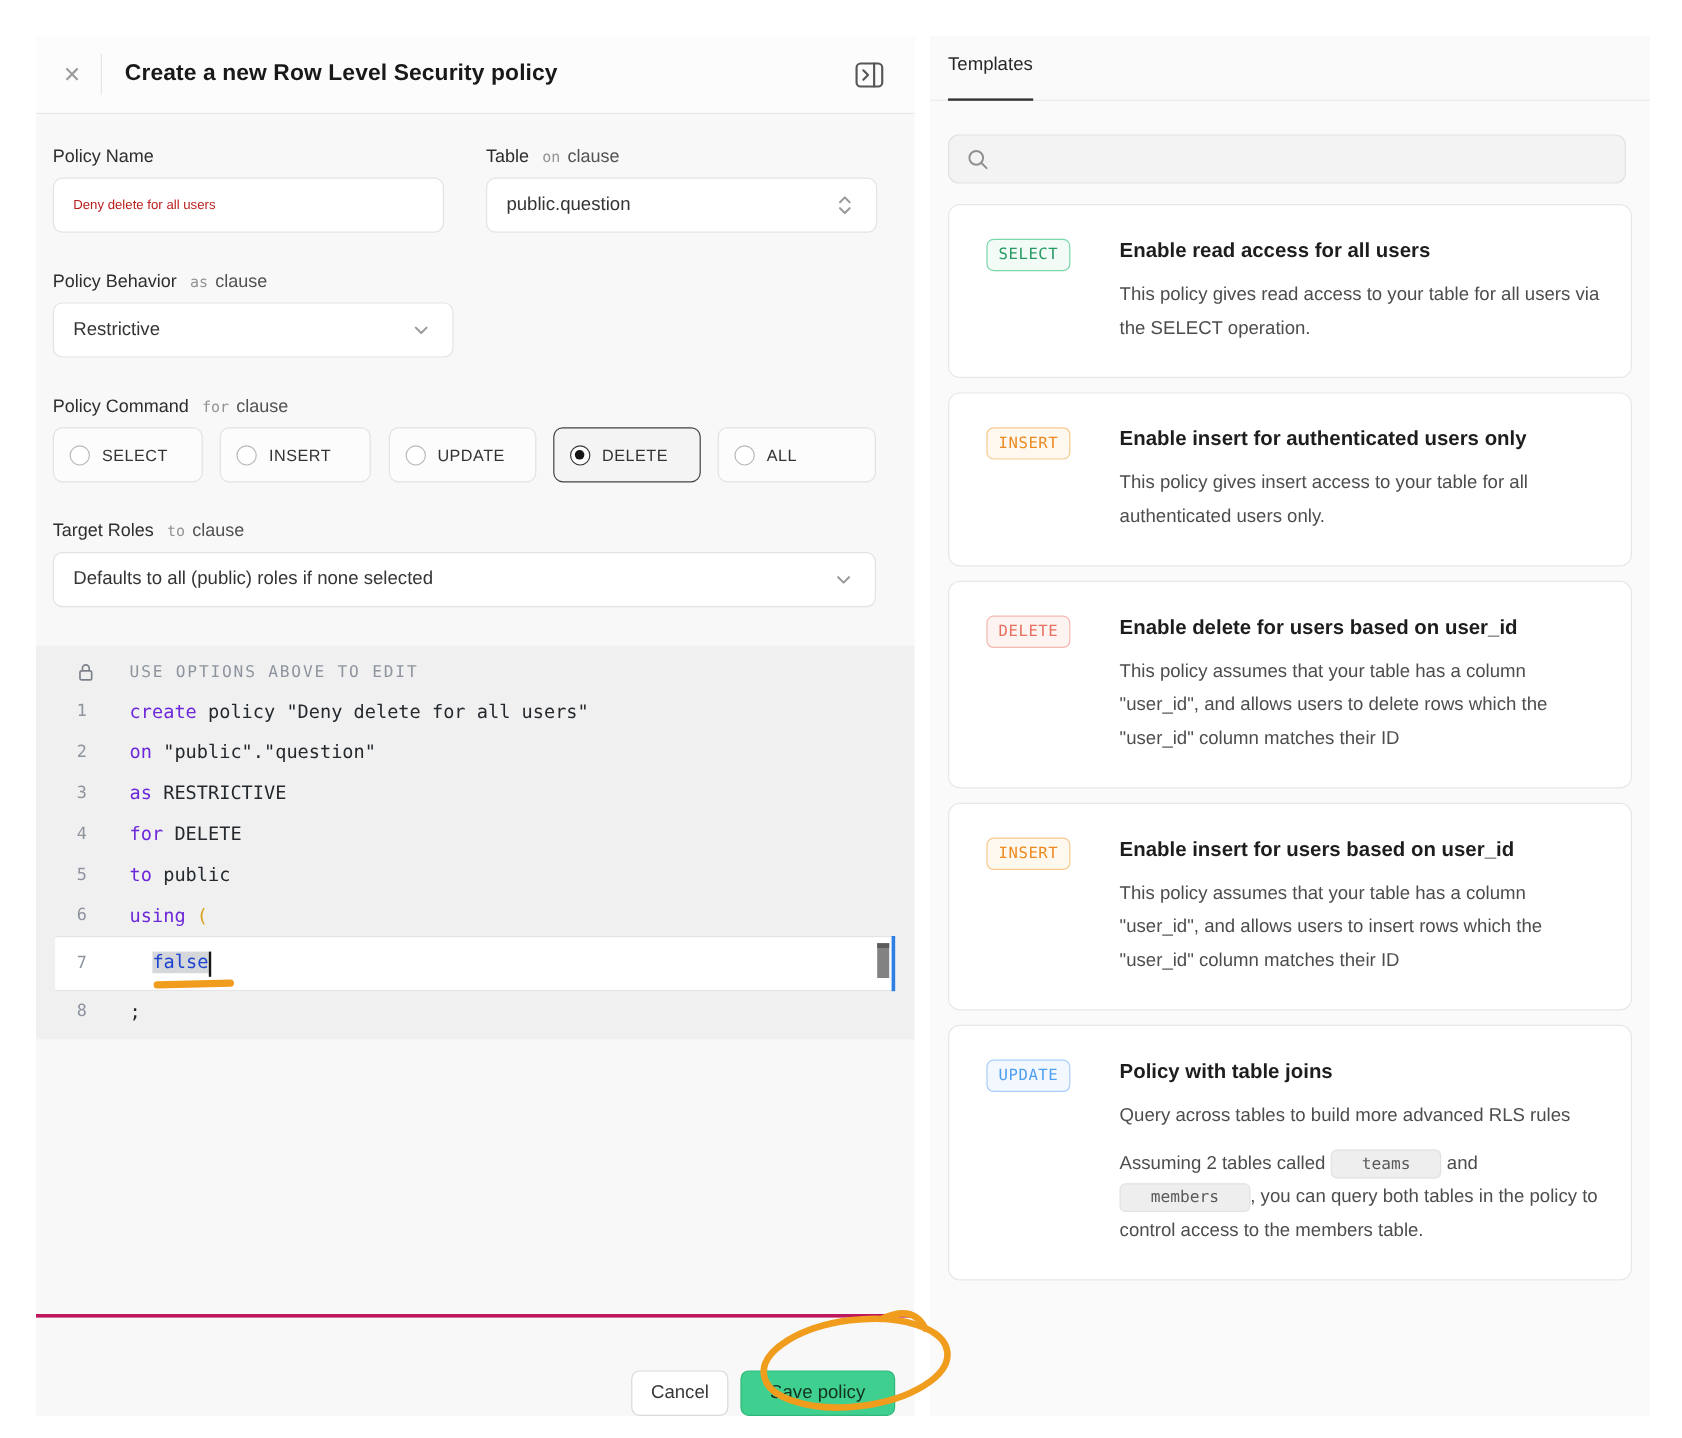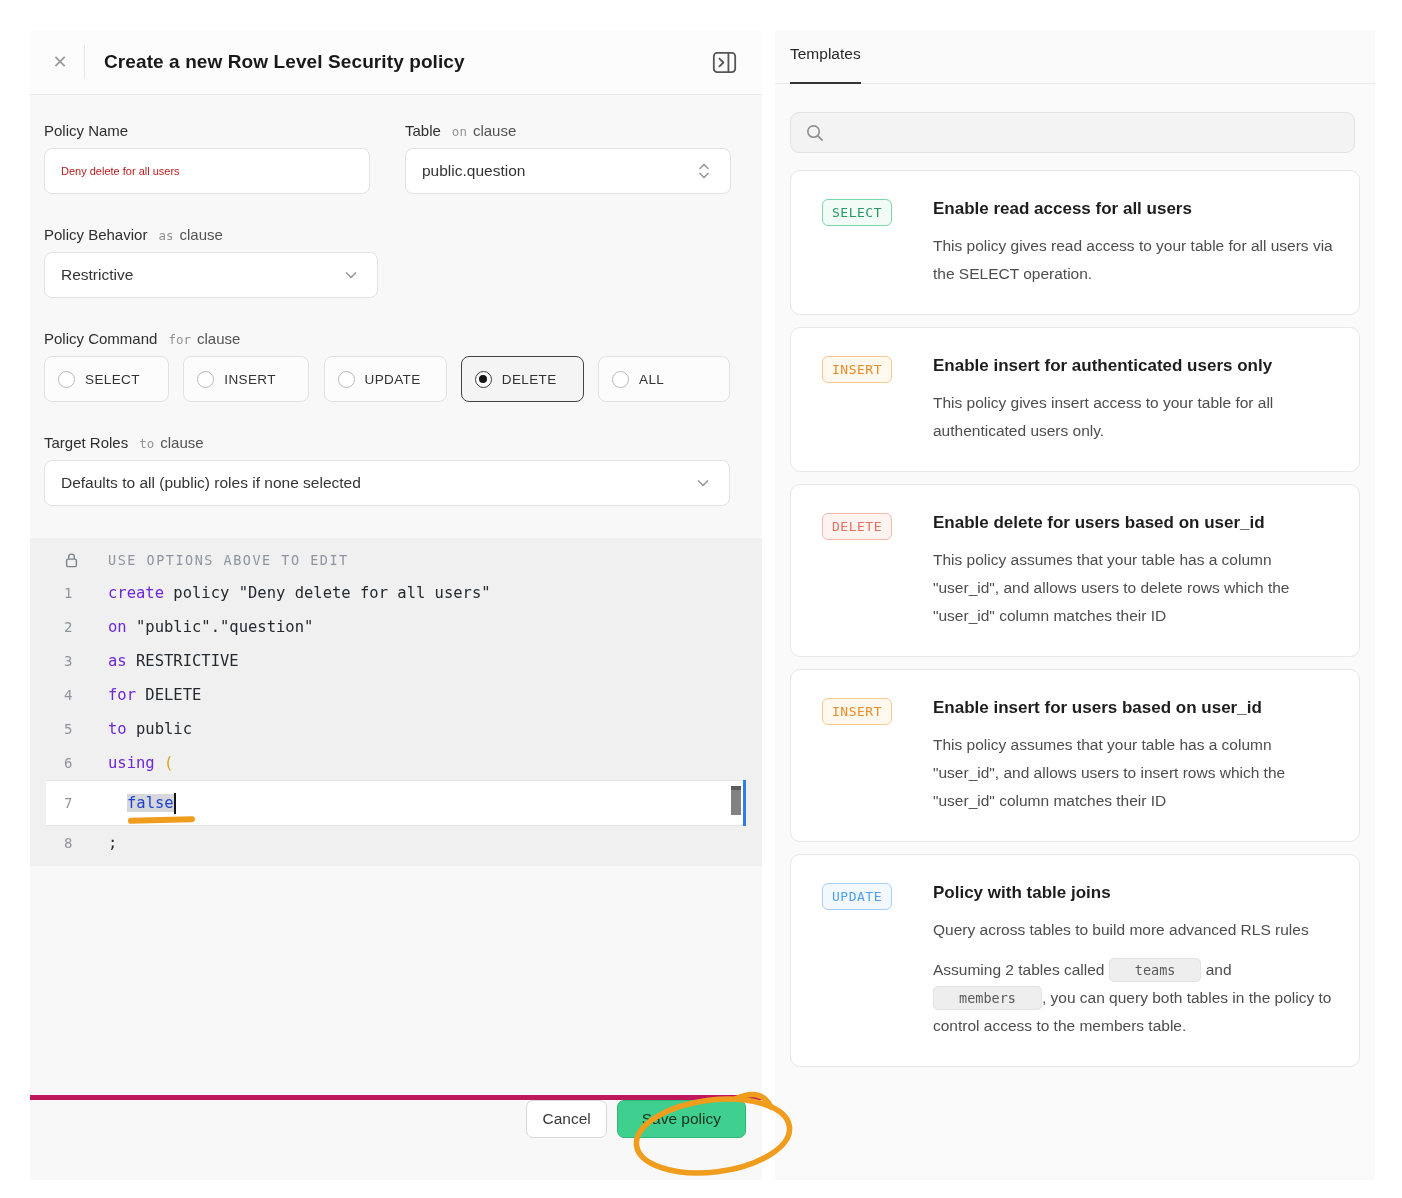--- a/index.html
+++ b/index.html
@@ -63,21 +63,21 @@
   .ed-row.active .code { padding-left:19px; }
   .ed-row.active .sel { background:#d5d7da; }
   .caret { display:inline-block; width:2px; height:21px; background:#151515; vertical-align:middle; }
   .thumb { position:absolute; right:5px; top:5px; width:10px; height:29px; background:#828282;
     border-top:4px solid #5c5c5c; cursor:pointer; }
   .blue-edge { position:absolute; right:0; top:-1px; bottom:-1px; width:3px; background:#2f7ee3; }
   .orange-underline { position:absolute; left:82px; bottom:2px; width:67px; height:6px;
     background:#F09C1D; border-radius:3px; transform:rotate(-1.5deg); }
 
   .dlg-footer { position:absolute; left:0; right:0; bottom:0; height:85px; background:#f8f8f8;
-    border-top:5px solid #be185d; display:flex; align-items:flex-start; justify-content:flex-end;
+    border-top:3px solid #be185d; display:flex; align-items:flex-end; justify-content:flex-end;
     gap:10px; padding-right:16px; }
   .btn { height:38px; border-radius:7px; font-size:15.5px; cursor:pointer;
     font-family:"Liberation Sans", sans-serif; }
   .btn-cancel { background:#ffffff; border:1px solid #d9d9d9; color:#383838; padding:0 15px; }
   .btn-save { background:#3FCF8E; border:1px solid #2fb87b; color:#15301f; padding:0 24px; }
   .circle-annotation { position:absolute; left:545px; top:1053px; width:230px; height:100px;
     pointer-events:none; z-index:5; }
 
   
   .tpl-panel { position:absolute; left:775px; top:30px; width:600px; height:1150px; background:#fafafa; }

